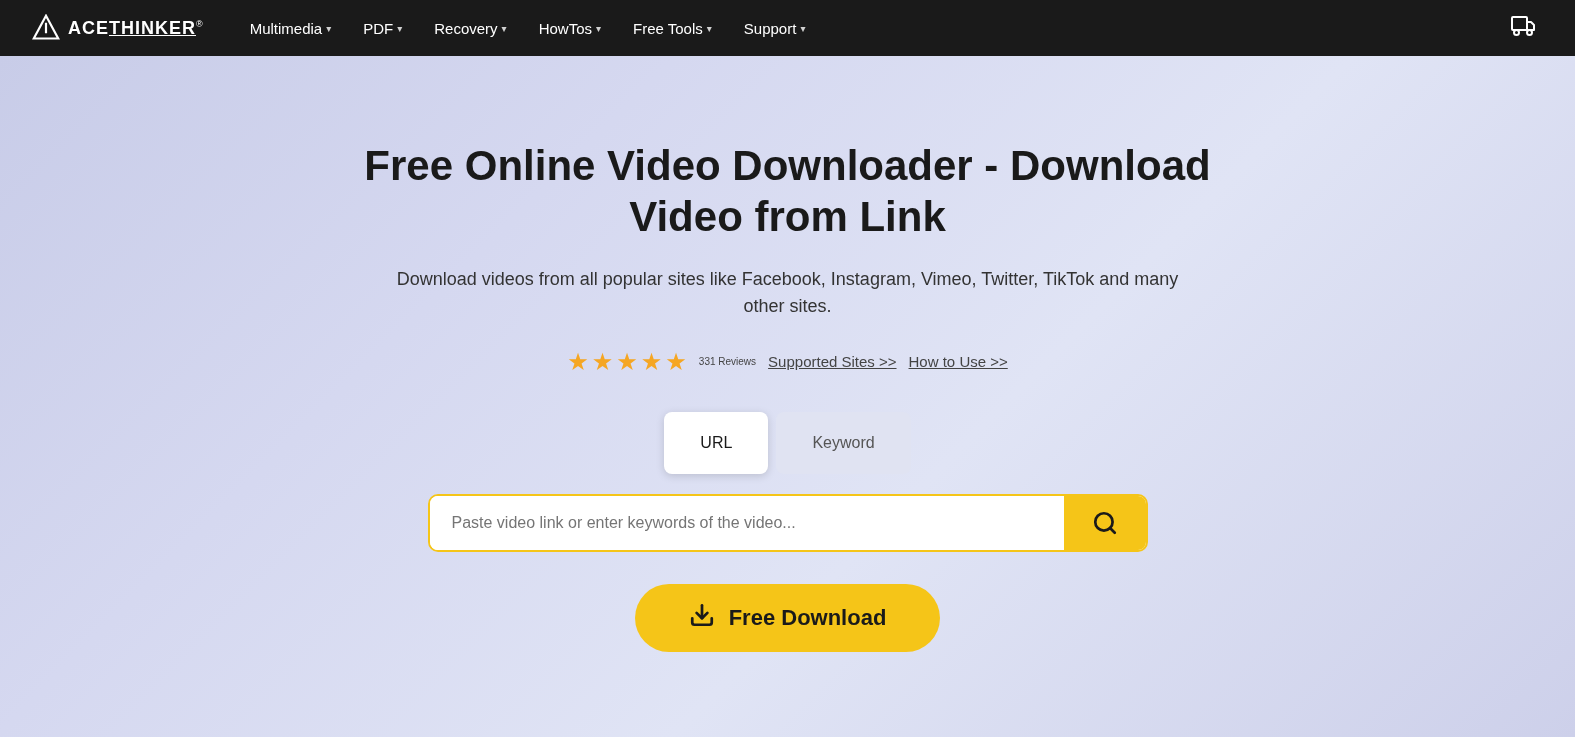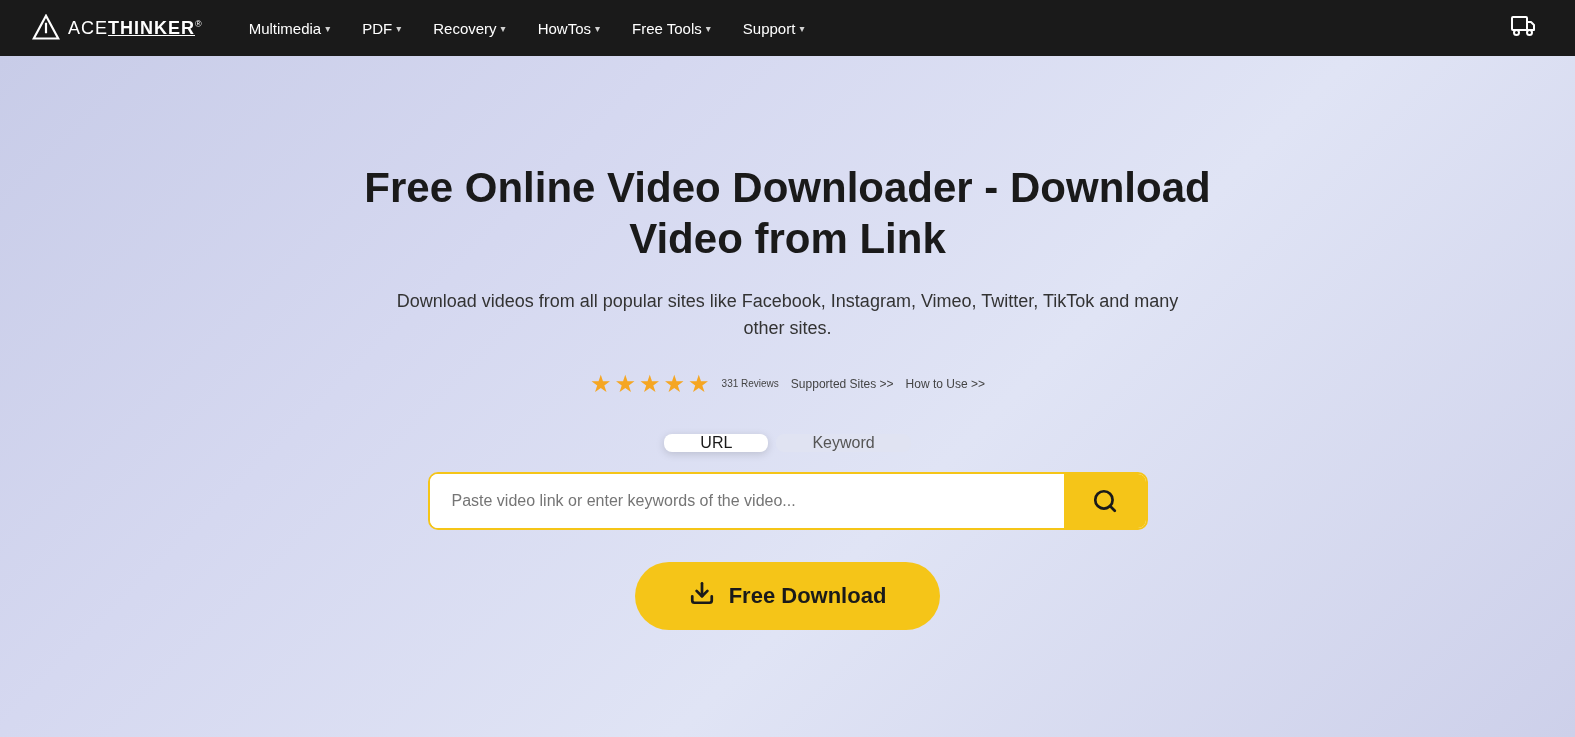--- a/index.html
+++ b/index.html
@@ -23,21 +23,21 @@
       font-weight: 700;
       letter-spacing: 1px;
       text-transform: uppercase;
       margin-right: 24px;
       white-space: nowrap;
     }
     .logo-icon {
       width: 28px;
       height: 28px;
     }
-    .logo-ace { font-weight: 400; text-align: center; }
+    .logo-ace { font-weight: 700; text-align: center; }
     .logo-thinker { font-weight: 700; text-decoration: underline; }
     .logo-tm { font-size: 9px; vertical-align: super; font-weight: 400; }
 
     .nav-items {
       display: flex;
       align-items: center;
       gap: 4px;
       flex: 1;
     }
     .nav-item {
@@ -104,33 +104,34 @@
     .star {
       color: #f5a623;
       font-size: 24px;
     }
     .review-count {
       font-size: 10px;
       color: #444;
       font-weight: 500;
     }
     .hero-link {
-      font-size: 12px;
+      font-size: 15px;
       color: #444;
+      text-decoration: underline;
       cursor: pointer;
     }
 
     
     .tabs-row {
       display: flex;
       gap: 8px;
       margin-bottom: 20px;
     }
     .tab-btn {
-      padding: 0 36px;
+      padding: 22px 36px;
       border-radius: 8px;
       border: none;
       font-size: 16px;
       font-weight: 500;
       cursor: pointer;
       transition: background 0.2s, box-shadow 0.2s;
     }
     .tab-btn.active {
       background: #fff;
       color: #1a1a1a;

